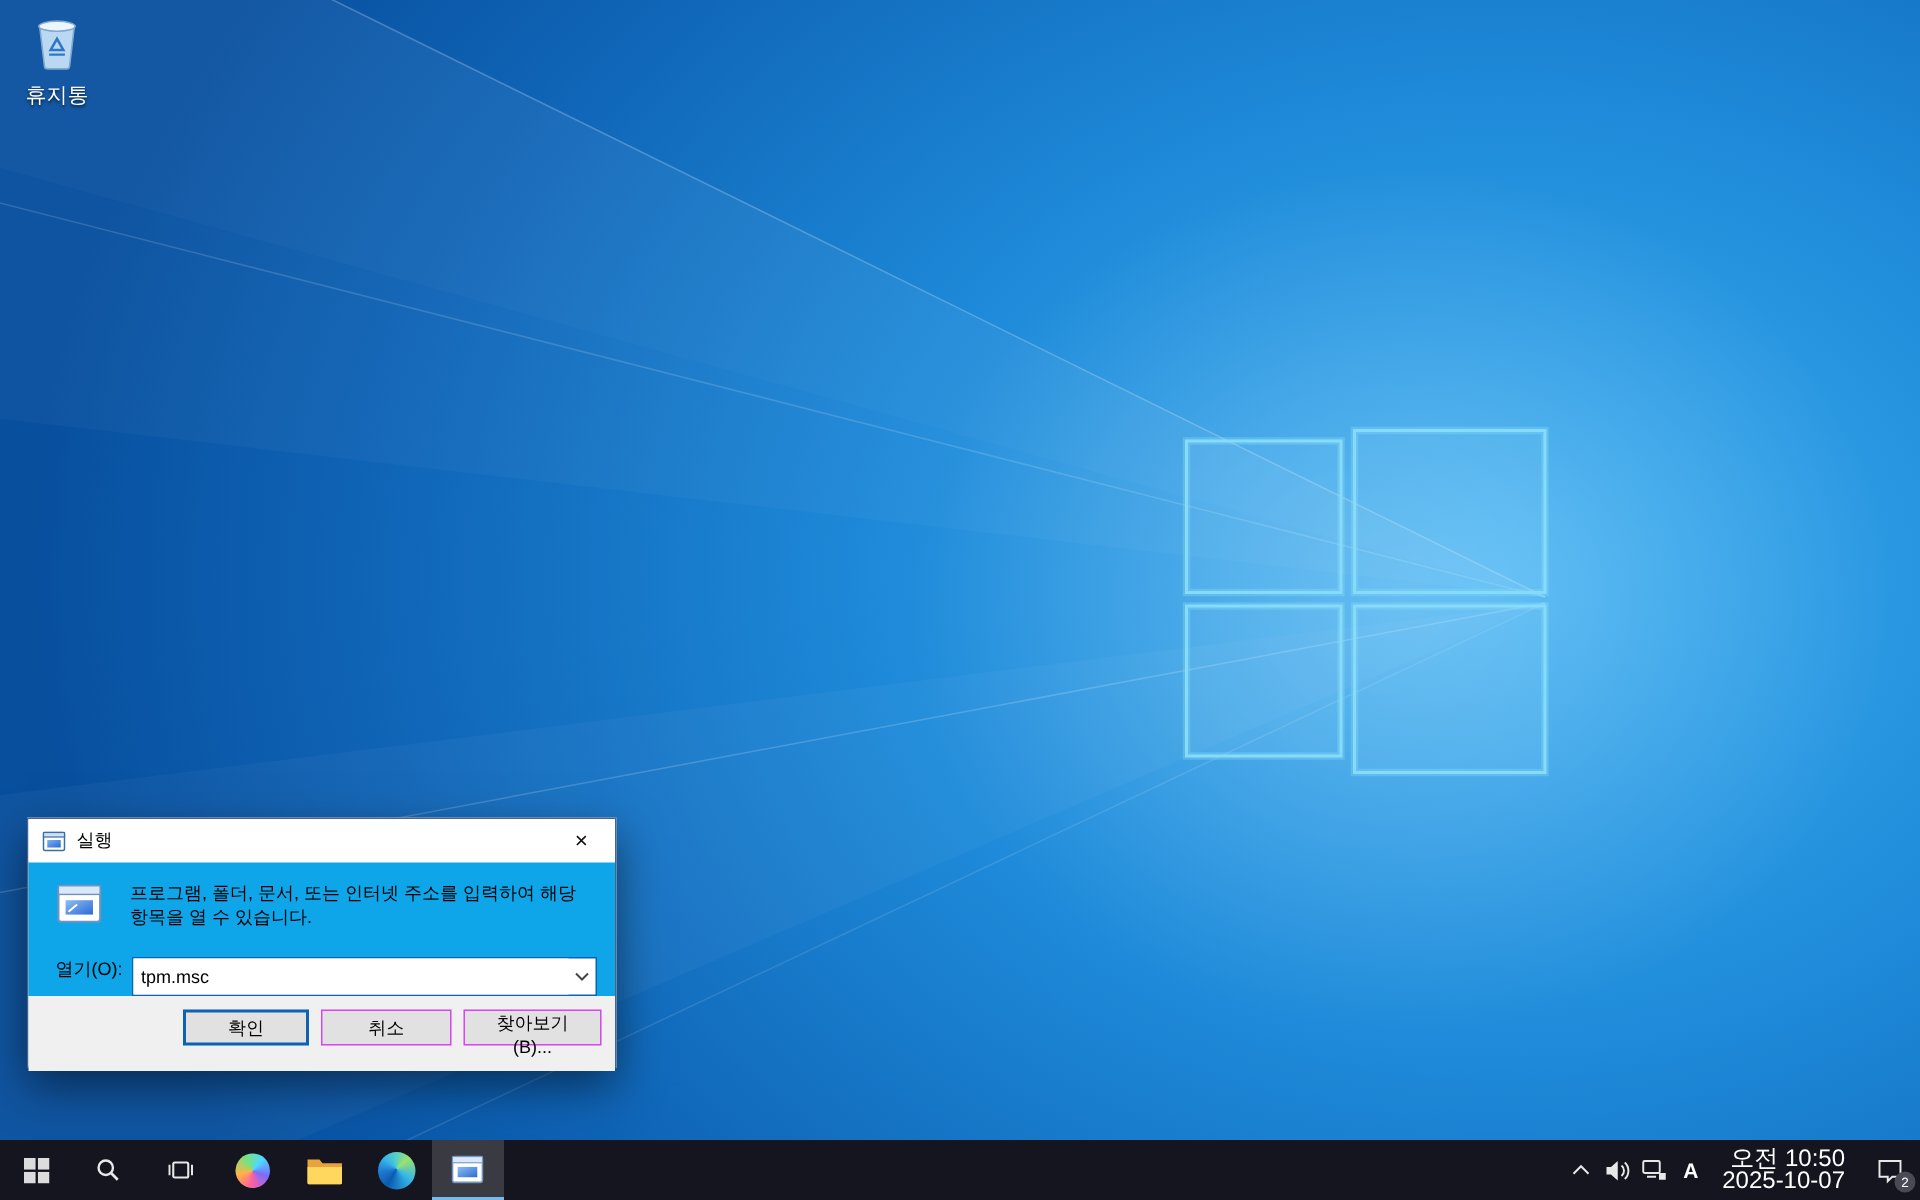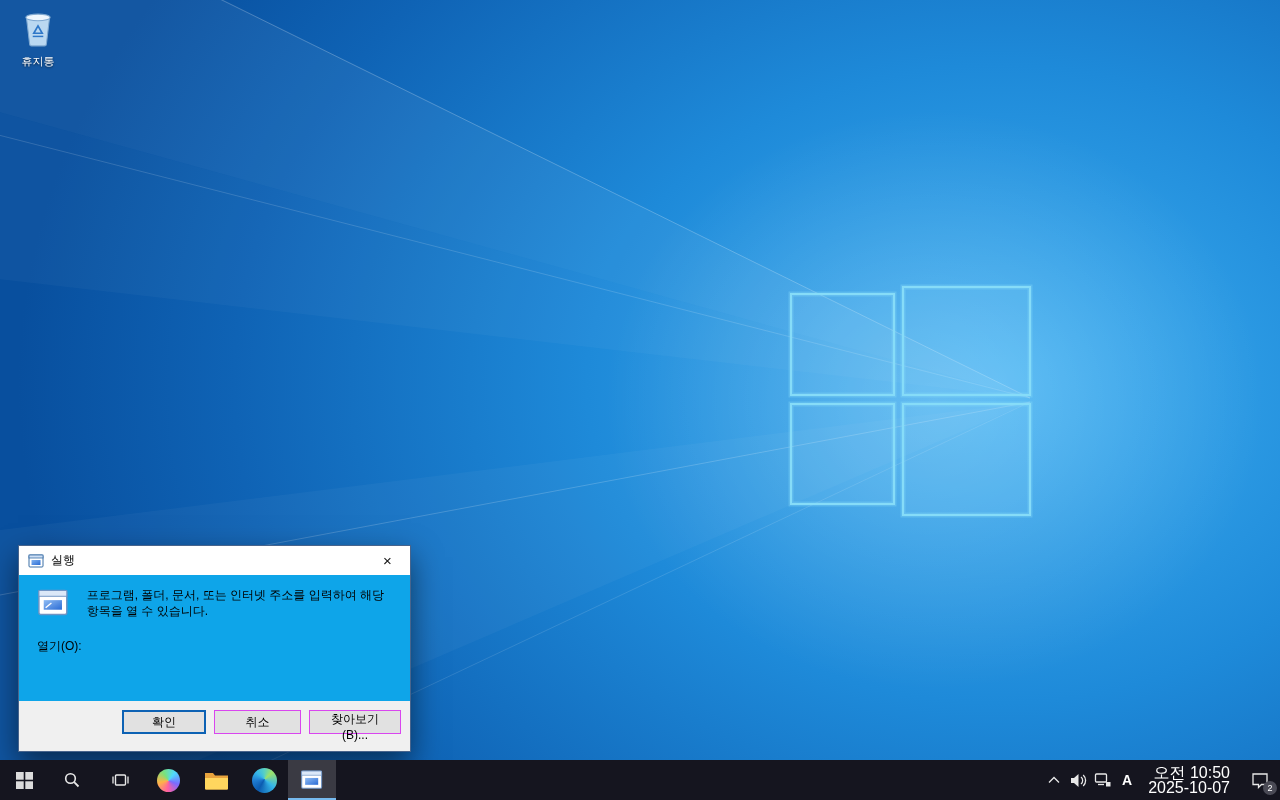--- a/index.html
+++ b/index.html
@@ -20,27 +20,27 @@
     letter-spacing: 1px; color: rgba(225,231,238,0.85);
     pointer-events: none;
   }
 
   
   .desktop-icon {
     position: absolute; left: 12px; top: 8px; width: 52px;
     text-align: center; cursor: pointer;
   }
   .desktop-icon .icon-label {
-    margin-top: 2px; font-size: 11px; color: #fff;
+    margin-top: 2px; font-size: 14px; color: #fff;
     text-shadow: 0 1px 2px rgba(0,0,0,0.7);
   }
 
   
   .run-dialog {
-    position: absolute; left: 18px; top: 545px; width: 393px; height: 207px;
+    position: absolute; left: 18px; top: 545px; width: 393px; height: 167px;
     background: #ffffff; border: 1px solid #48648c;
     box-shadow: 0 12px 28px rgba(0,0,0,0.5);
     display: flex; flex-direction: column;
     font-size: 12px; color: #000;
   }
   .titlebar { height: 29px; display: flex; align-items: center; padding-left: 9px; background: #fff; flex: 0 0 auto; }
   .title-text { margin-left: 7px; font-size: 12px; }
   .close-btn {
     margin-left: auto; width: 45px; height: 29px; border: none; background: transparent;
     font-size: 15px; line-height: 29px; color: #111; cursor: pointer; font-family: inherit;
@@ -182,20 +182,28 @@
         <rect x="2" y="3" width="29" height="25" rx="2" fill="#fff" stroke="#6f94c4" stroke-width="1.5"></rect>
         <rect x="2" y="3" width="29" height="6" fill="#dbe8f8" stroke="#6f94c4" stroke-width="1"></rect>
         <rect x="7" y="13" width="19" height="10" fill="url(#rg2)"></rect>
         <path d="M9,21 l6,-5" stroke="#ffffff" stroke-width="1.4"></path>
       </svg>
       <p class="desc">프로그램, 폴더, 문서, 또는 인터넷 주소를 입력하여 해당 항목을 열 수 있습니다.</p>
     </div>
 
     <div class="open-row">
       <label class="open-label">열기(O):</label>
+      <div class="combo">
+        <input type="text" value="tpm.msc" style="">
+        <span class="combo-arrow">
+          <svg width="10" height="6" viewBox="0 0 10 6">
+              <path d="M1,1 l4,4 4,-4" fill="none" stroke="#444" stroke-width="1.3"></path>
+            </svg>
+        </span>
+      </div>
     </div>
   </div>
 
   <div class="dialog-footer">
     <button class="btn btn-ok">확인</button>
     <button class="btn btn-cancel">취소</button>
     <button class="btn btn-browse">찾아보기(B)...</button>
   </div>
 </div>
 

